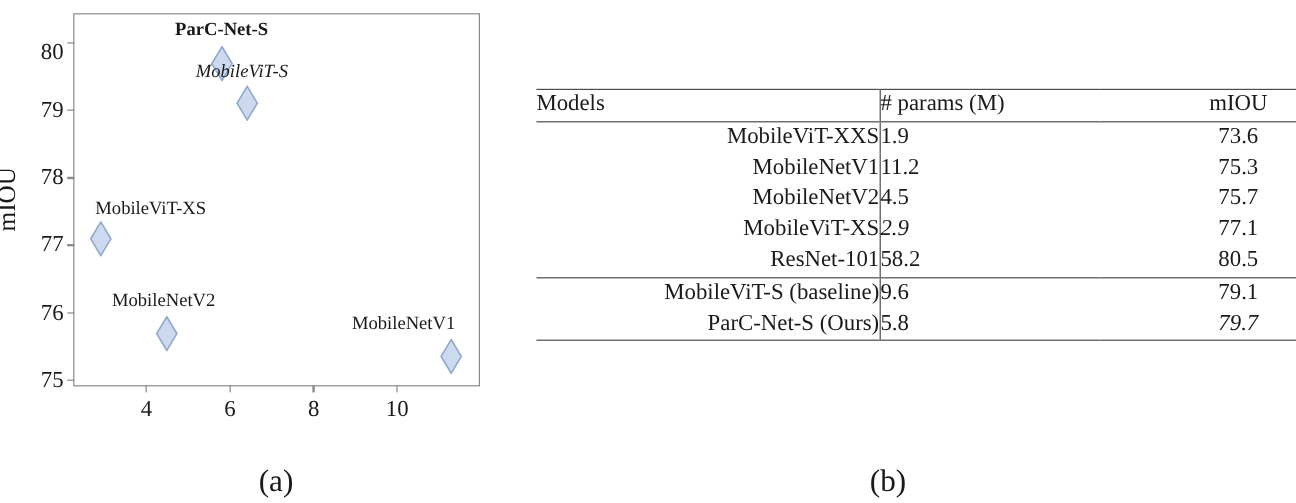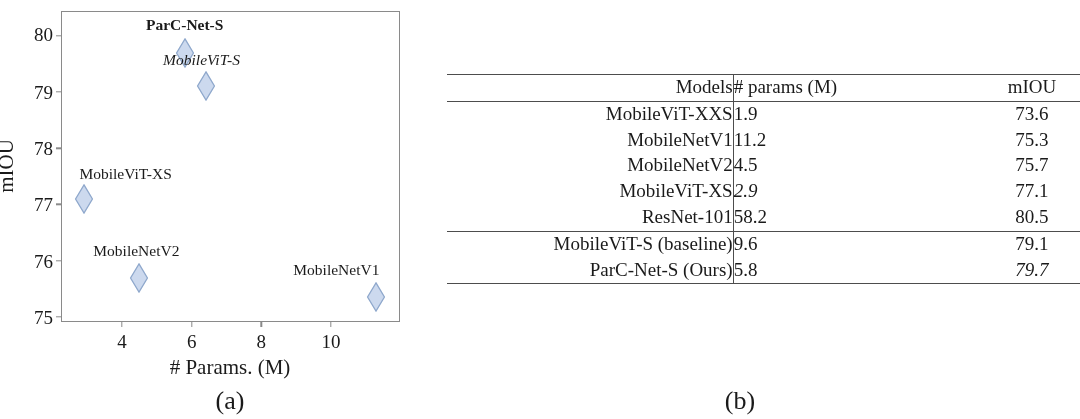--- a/index.html
+++ b/index.html
@@ -125,21 +125,21 @@
     width: 700px;              
     border-collapse: collapse;
     font-size: 19px;
   }
   #results-table th,
   #results-table td {
     padding: 1px 0 2px 0;
     font-weight: normal;
     line-height: 1.2;
   }
-  .col-models   { width: 246px; text-align: right; }
+  .col-models   { width: 246px; text-align: left; }
   .col-params   { width: 200px; text-align: left; }
   .col-miou     { width: 254px; text-align: center; }
 
   #results-table tbody td.col-models { text-align: right; padding-left: 56px; }
 
   .rule-top    { border-top: 1.7px solid #4d4d4d; }
   .rule-mid    { border-top: 1.4px solid #4d4d4d; }
   .rule-bottom { border-bottom: 1.7px solid #4d4d4d; }
 
   .vsep { border-left: 1.5px solid #4d4d4d; }
@@ -169,21 +169,21 @@
       <div class="y-tick-label" style="top: 305.06px;">75</div>
       <div class="y-tick-mark" style="top: 248.776px;"></div>
       <div class="y-tick-label" style="top: 248.776px;">76</div>
       <div class="y-tick-mark" style="top: 192.492px;"></div>
       <div class="y-tick-label" style="top: 192.492px;">77</div>
       <div class="y-tick-mark" style="top: 136.208px;"></div>
       <div class="y-tick-label" style="top: 136.208px;">78</div>
       <div class="y-tick-mark" style="top: 79.9235px;"></div>
       <div class="y-tick-label" style="top: 79.9235px;">79</div>
       <div class="y-tick-mark" style="top: 23.6393px;"></div>
-      <div class="y-tick-label" style="top: 22px;">80</div>
+      <div class="y-tick-label" style="top: 32px;">80</div>
       <div class="x-tick-mark" style="left: 59.9421px;"></div>
       <div class="x-tick-label" style="left: 59.9421px;">4</div>
       <div class="x-tick-mark" style="left: 129.642px;"></div>
       <div class="x-tick-label" style="left: 129.642px;">6</div>
       <div class="x-tick-mark" style="left: 199.342px;"></div>
       <div class="x-tick-label" style="left: 199.342px;">8</div>
       <div class="x-tick-mark" style="left: 269.042px;"></div>
       <div class="x-tick-label" style="left: 269.042px;">10</div>
       <div class="marker" style="left: 122.672px; top: 40.5246px;">
         <svg viewBox="0 0 20 32" xmlns="http://www.w3.org/2000/svg">
@@ -210,21 +210,20 @@
       </div>
       <div class="point-label" style="left: 74.3671px; top: 238.661px;">MobileNetV2</div>
       <div class="marker" style="left: 314.347px; top: 285.361px;">
         <svg viewBox="0 0 20 32" xmlns="http://www.w3.org/2000/svg">
           <polygon points="10,1 19,16 10,31 1,16" fill="#ccd9ee" stroke="#8fa8cc" stroke-width="1.4"></polygon>
         </svg>
       </div>
       <div class="point-label" style="left: 274.347px; top: 258.361px;">MobileNetV1</div>
     </div>
 
-  <div id="x-axis-title"># Params. (M)</div>
 
   <div id="caption-a">(a)</div>
 </div>
 
 <div id="figure-b">
 
   <table id="results-table">
     <thead>
       <tr class="rule-top">
         <th class="col-models">Models</th>

